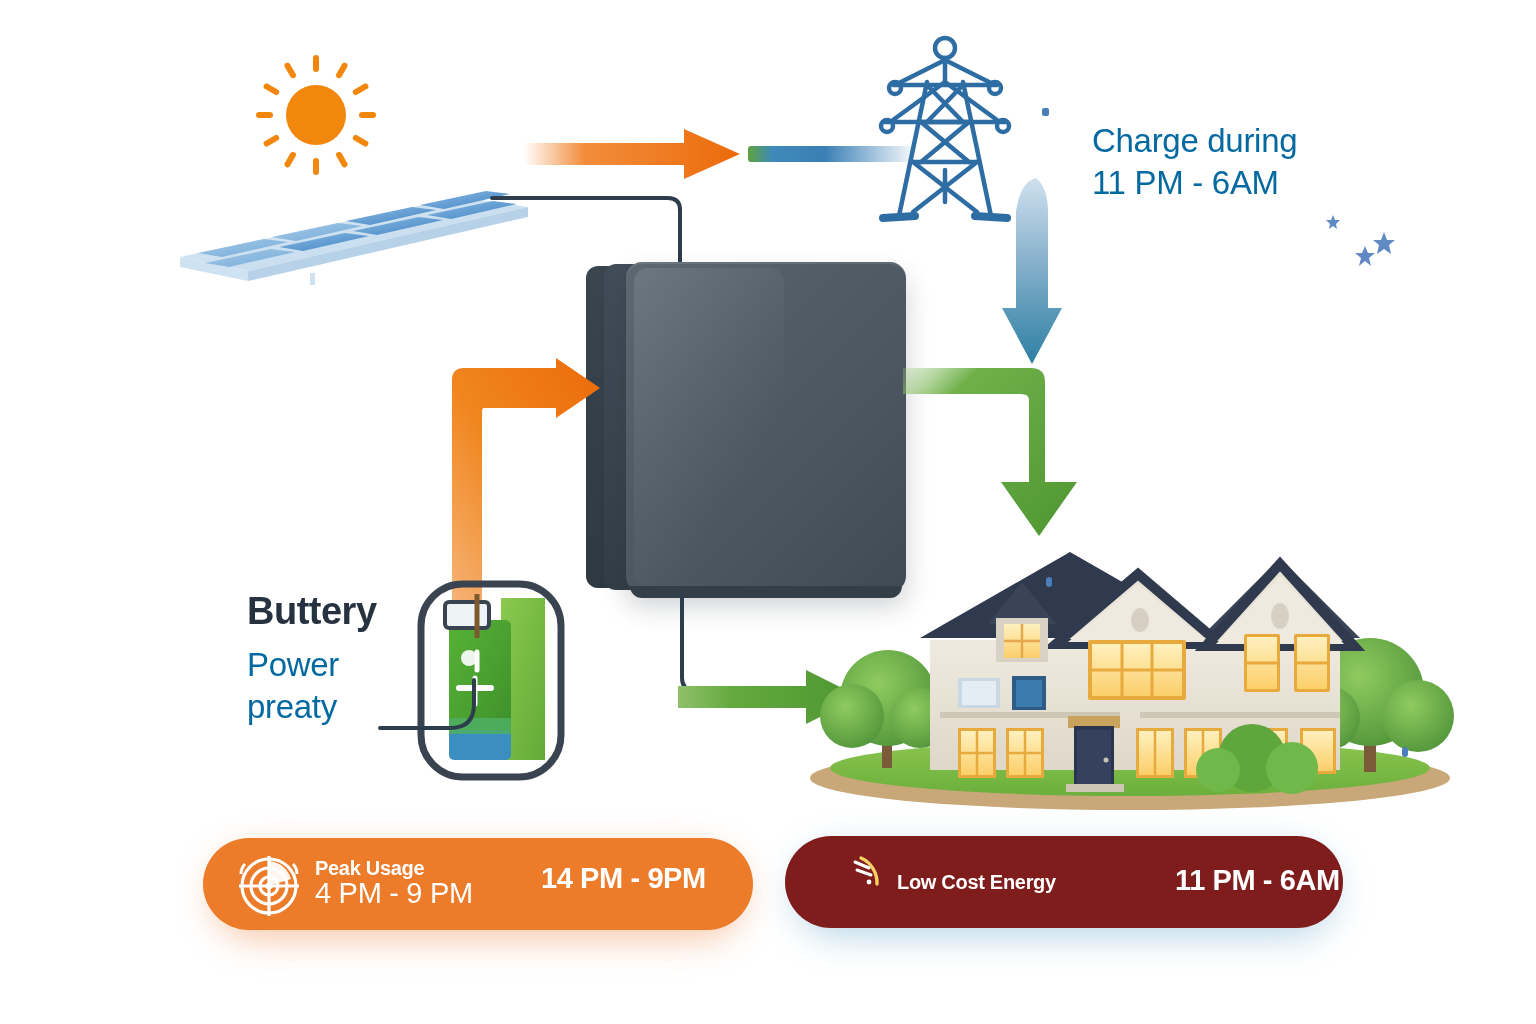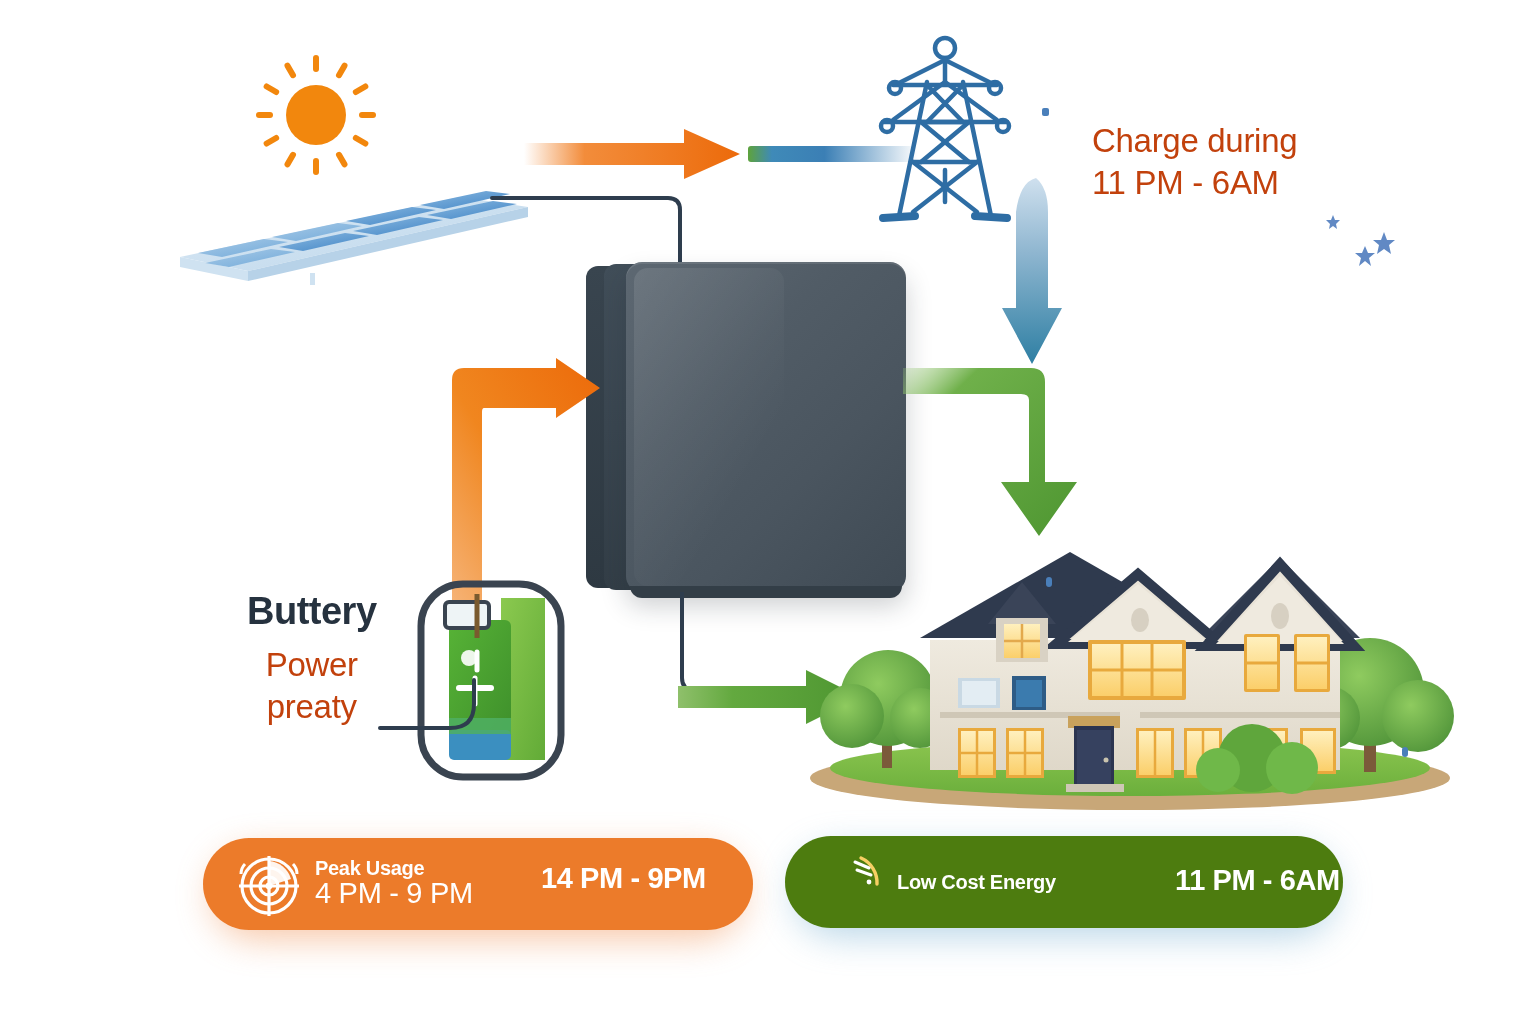--- a/index.html
+++ b/index.html
@@ -13,21 +13,21 @@
   #stage { position:relative; width:1536px; height:1024px; }
 
   .abs { position:absolute; }
 
   
   .node-title {
     font-size:38px; font-weight:bold; color:#26323f;
     letter-spacing:-0.5px; line-height:1.05; white-space:nowrap;
   }
   .node-desc {
-    font-size:33px; font-weight:400; color:#c2410c;
+    font-size:33px; font-weight:400; color:#0369a1;
     line-height:1.28; letter-spacing:-0.3px;
   }
   .node-desc .ln { display:block; white-space:nowrap; }
 
   
   #solar-panel-group { left:160px; top:55px; width:370px; height:230px; }
   .sun { position:absolute; left:96px; top:0px; width:120px; height:120px; }
   .sun-core {
     position:absolute; left:30px; top:30px; width:60px; height:60px;
     background:#F2870D; border-radius:50%;
@@ -78,21 +78,21 @@
   
   .arrow { position:absolute; }
 
   
   .pill {
     position:absolute; height:92px; border-radius:46px;
     display:flex; align-items:center; padding:0 30px;
     color:#ffffff; overflow:visible;
   }
   #pill-peak { left:203px; top:838px; width:550px; background:#EC7B2A; }
-  #pill-low  { left:785px; top:836px; width:558px; background:#4d7c0f; }
+  #pill-low  { left:785px; top:836px; width:558px; background:#7f1d1d; }
   .pill-glow {
     position:absolute; border-radius:46px; filter:blur(18px);
     z-index:-1; opacity:0.55;
   }
   .pill-icon { width:72px; height:72px; flex:0 0 72px; margin-right:10px; }
   .pill-texts { display:flex; flex-direction:column; justify-content:center; }
   .pill-main { font-size:20px; font-weight:bold; line-height:1.04; white-space:nowrap; letter-spacing:-0.3px; }
   .pill-sub  { font-size:29px; font-weight:normal; line-height:1.1; white-space:nowrap; letter-spacing:-0.3px; }
   .pill-time {
     position:absolute; font-size:29px; font-weight:bold;
@@ -325,21 +325,21 @@
       <path d="M60,100 L60,126" stroke="#fff" stroke-width="5" stroke-linecap="round"></path>
 
       <rect x="34" y="152" width="62" height="30" rx="5" fill="#3B8FC0"></rect>
 
       <rect x="34" y="140" width="62" height="16" fill="#4FAF63" opacity="0.85"></rect>
     </svg>
   </div>
 
   <div class="abs" style="left:247px; top:592px;">
     <div class="node-title">Buttery</div>
-    <div class="node-desc" style="margin-top:12px;text-align:center;">
+    <div class="node-desc" style="margin-top:12px;">
       <span class="ln">Power</span>
       <span class="ln">preaty</span>
     </div>
   </div>
 
   <svg class="arrow" style="left:378px; top:676px;" width="110" height="60" viewBox="0 0 110 60">
     <path d="M2,52 L72,52 Q96,52 96,28 L96,4" fill="none" stroke="#2E3D4E" stroke-width="4" stroke-linecap="round"></path>
   </svg>
 
   <div class="arrow" style="left:903px; top:366px;">

